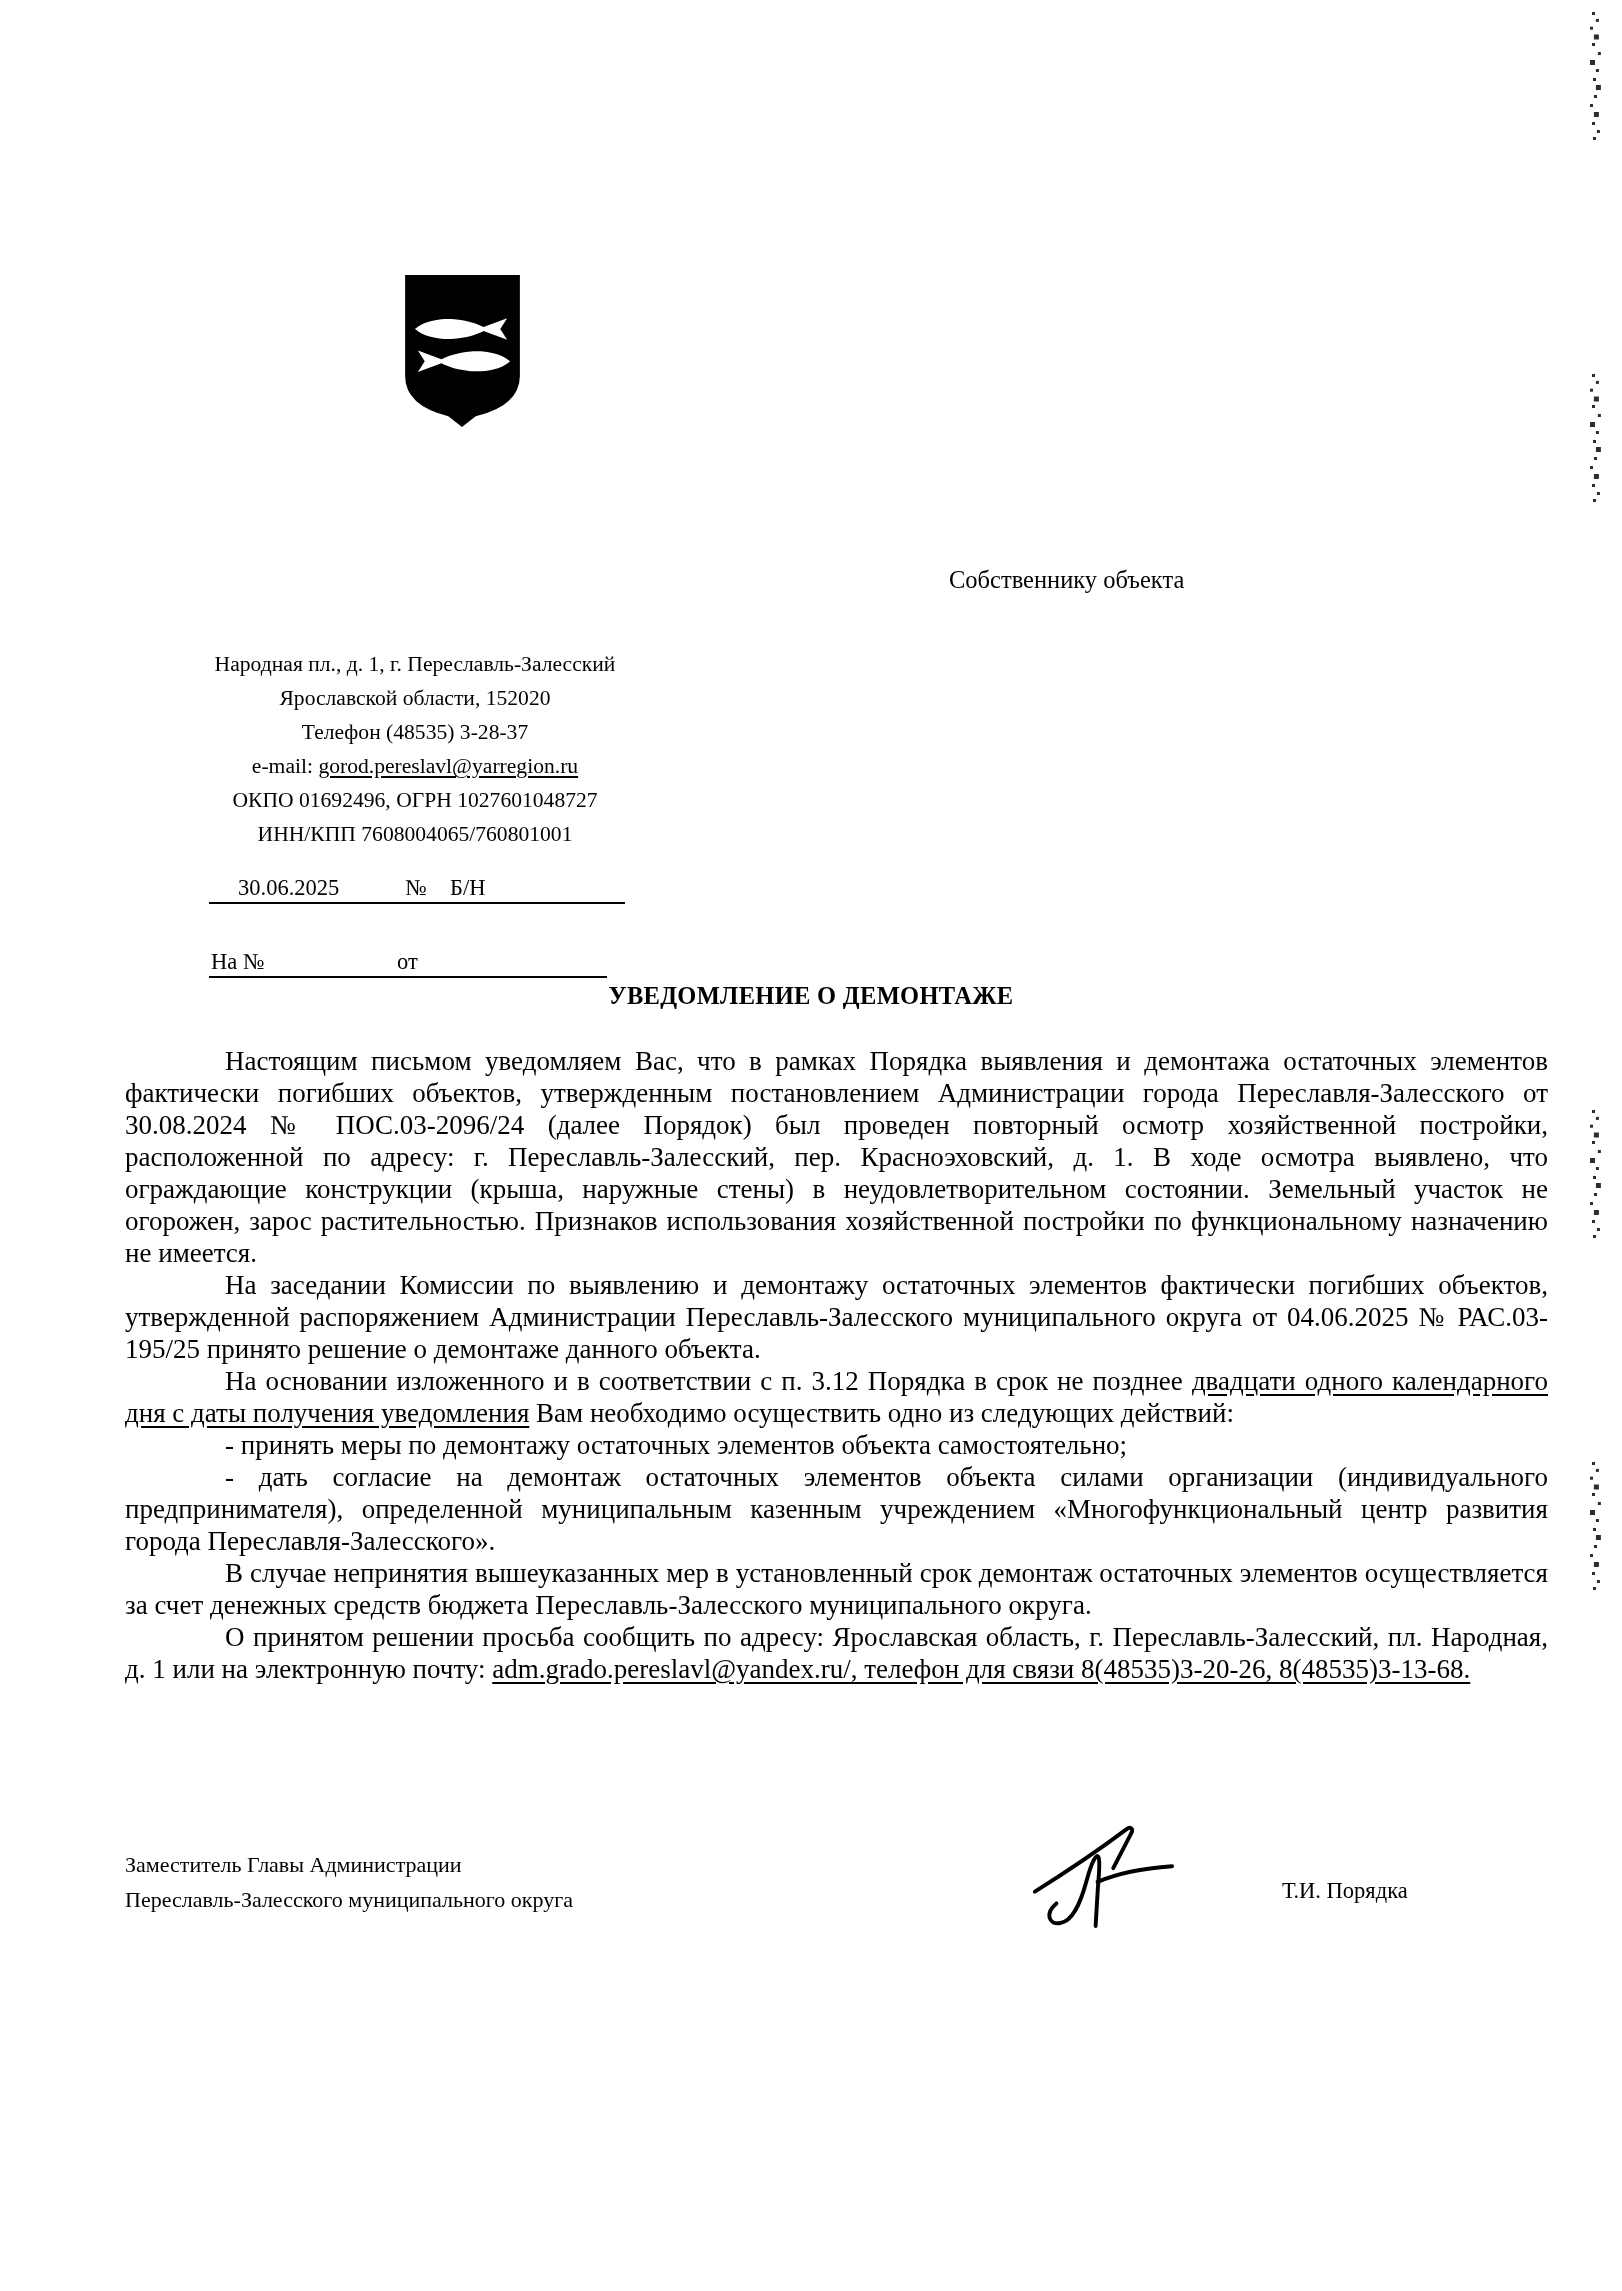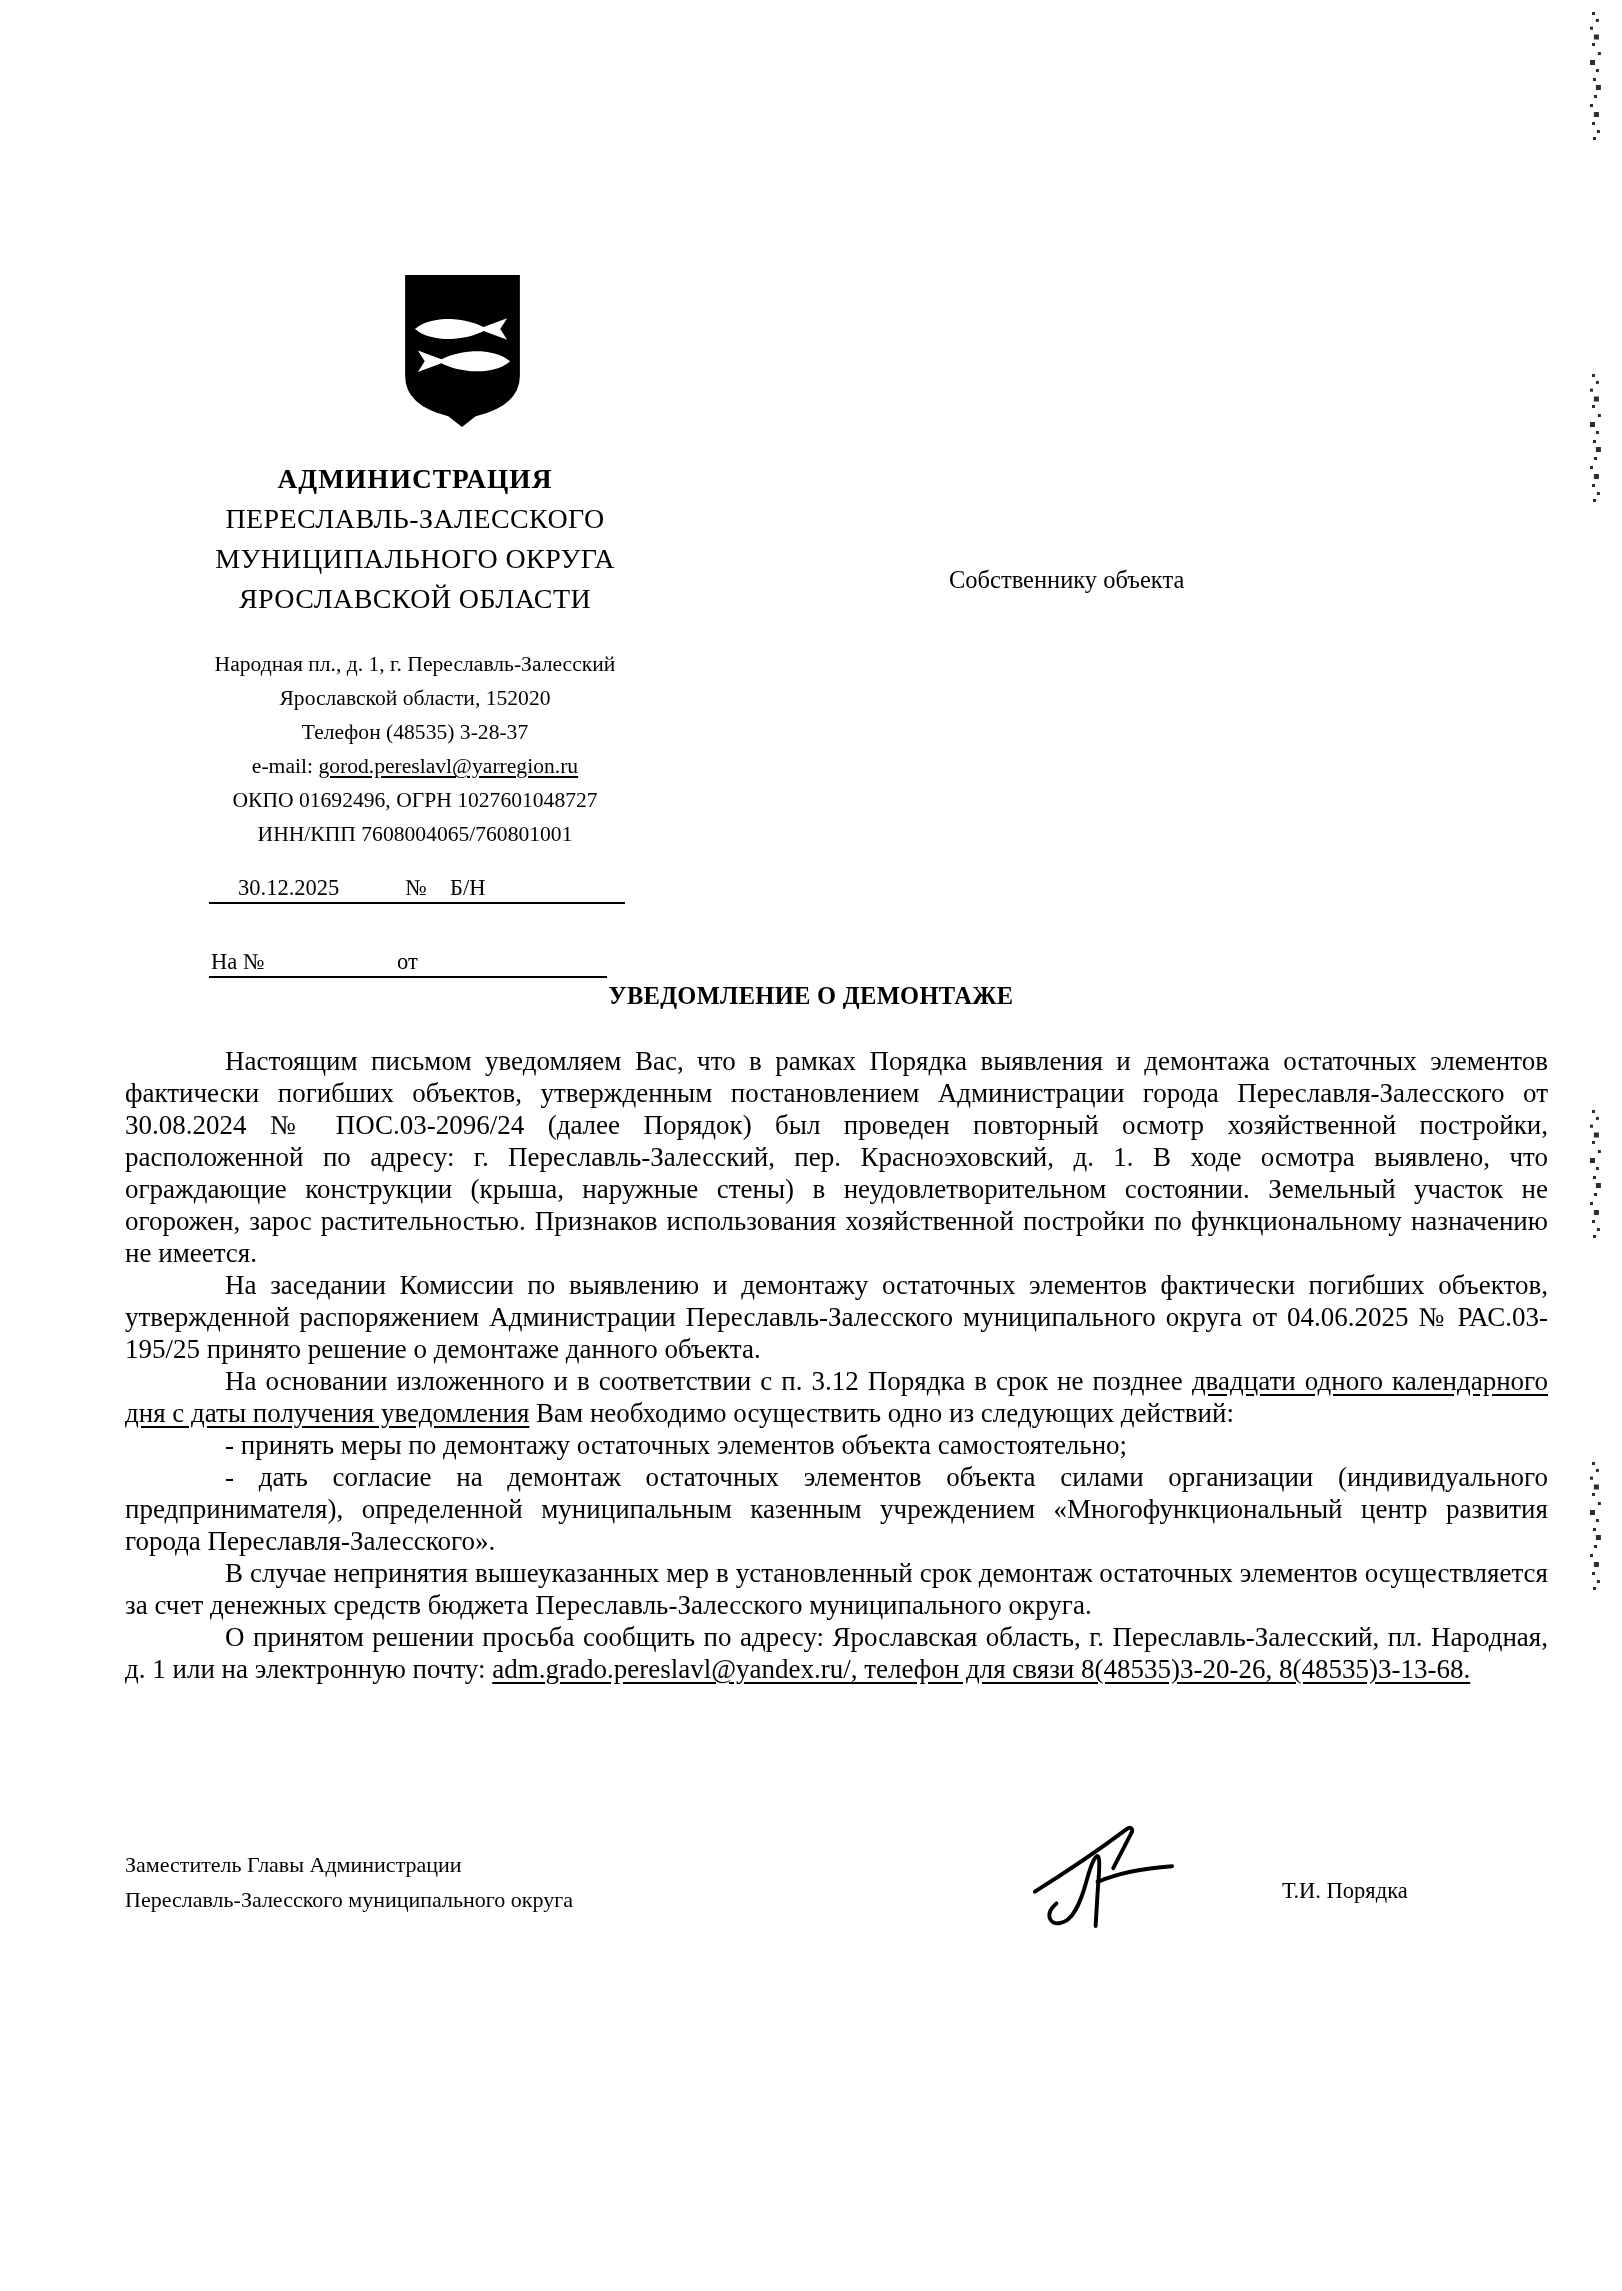--- a/index.html
+++ b/index.html
@@ -57,41 +57,35 @@
 <body>
 
 <div class="page">
 
   <svg id="emblem" width="115" height="154" viewBox="0 0 117 157">
     <path d="M0,0 H117 V103 Q117,133 72,144 L58,155 L44,144 Q0,133 0,103 Z" fill="#000"></path>
     <path fill="#fff" d="M10,55 C20,46 38,44 50,45 C64,46 74,50 80,53 L104,44 L97,55 L104,66 L80,57 C74,60 64,64 50,65 C38,66 20,64 10,55 Z"></path>
     <path fill="#fff" d="M107,88 C97,79 79,77 67,78 C53,79 43,83 37,86 L13,77 L20,88 L13,99 L37,90 C43,93 53,97 67,98 C79,99 97,97 107,88 Z"></path>
   </svg>
 
-  <div id="org">
-      <div class="org-line first">АДМИНИСТРАЦИЯ</div>
-      <div class="org-line">ПЕРЕСЛАВЛЬ-ЗАЛЕССКОГО</div>
-      <div class="org-line">МУНИЦИПАЛЬНОГО ОКРУГА</div>
-      <div class="org-line">ЯРОСЛАВСКОЙ ОБЛАСТИ</div>
-    </div>
 
   <div id="contacts">
       <div>Народная пл., д. 1, г. Переславль-Залесский</div>
       <div>Ярославской области, 152020</div>
       <div>Телефон (48535) 3-28-37</div>
       <div><span>e-mail: </span><span class="u">gorod.pereslavl@yarregion.ru</span></div>
       <div>ОКПО 01692496, ОГРН 1027601048727</div>
       <div>ИНН/КПП 7608004065/760801001</div>
     </div>
 
   <div id="addressee">Собственнику объекта</div>
 
   <div id="refs">
     <div class="ref-row row1">
-      <span class="rdate">30.12.2025</span>
+      <span class="rdate">30.06.2025</span>
       <span class="rnum">№</span>
       <span class="rnumv">Б/Н</span>
     </div>
     <div class="ref-row row2">
       <span class="rna">На №</span>
       <span class="rot">от</span>
     </div>
   </div>
 
   <div id="title">УВЕДОМЛЕНИЕ О ДЕМОНТАЖЕ</div>

